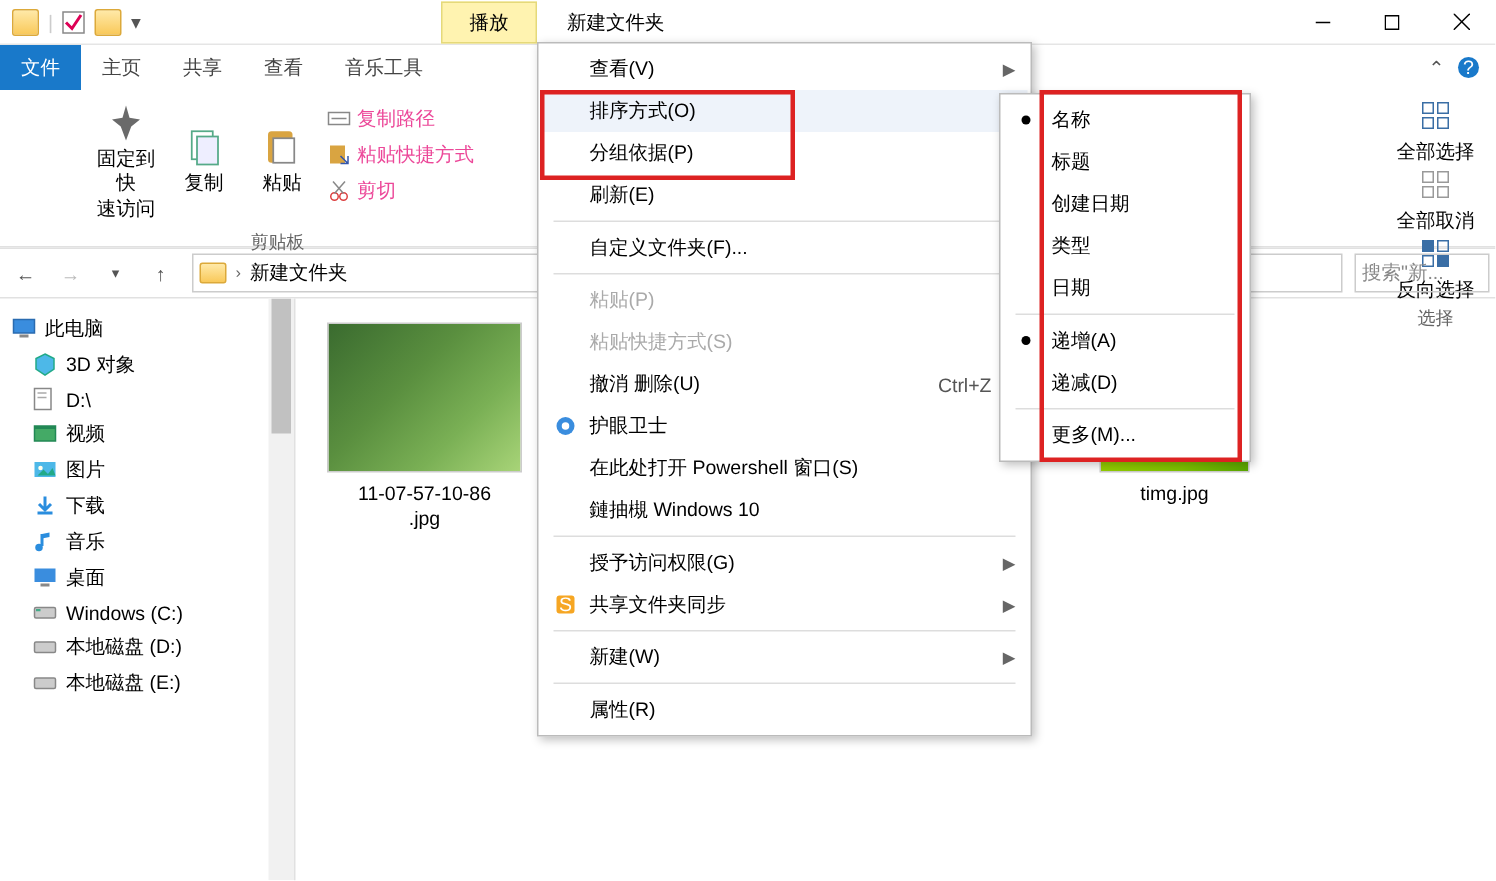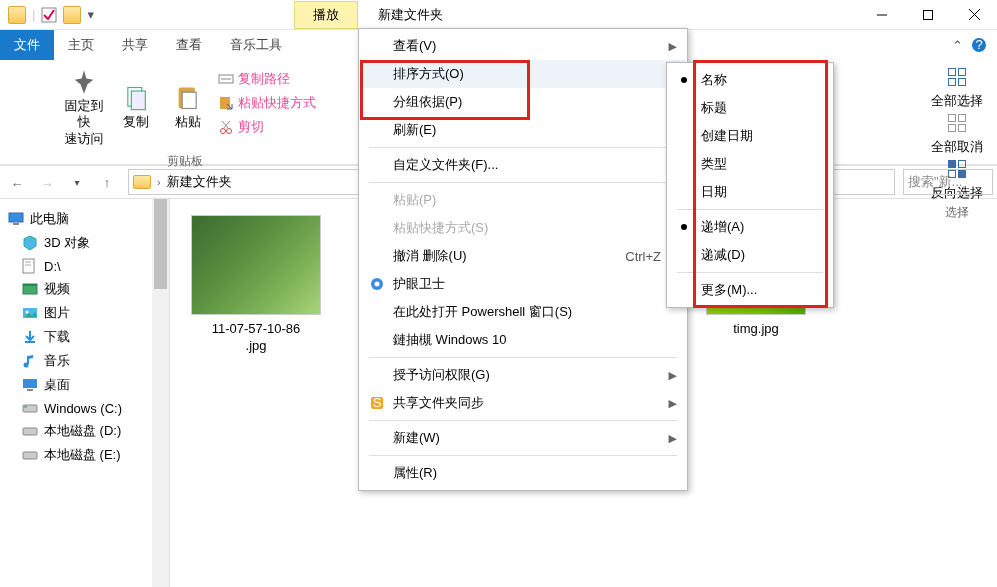--- a/index.html
+++ b/index.html
@@ -27,21 +27,21 @@
 .sel-group{display:flex;flex-direction:column;gap:4px;padding-top:4px;}
 .sel-item{display:flex;align-items:center;gap:6px;flex-direction:column;}
 .sel-grid{width:18px;height:18px;display:grid;grid-template-columns:repeat(2,1fr);grid-template-rows:repeat(2,1fr);gap:2px;}
 .sel-grid span{border:1px solid #3a6ea5;}
 .sel-grid.cancel span{border-color:#999;}
 .nav{height:34px;display:flex;align-items:center;border-top:1px solid #e1e1e1;border-bottom:1px solid #e1e1e1;padding:0 4px;gap:4px;}
 .nav .arrow{width:26px;height:26px;display:flex;align-items:center;justify-content:center;color:#555;}
 .crumb{flex:1;height:26px;border:1px solid #ccc;display:flex;align-items:center;padding:0 4px;gap:4px;margin:0 4px;}
 .searchbox{width:90px;height:26px;border:1px solid #ccc;display:flex;align-items:center;padding:0 4px;color:#888;}
 .body{display:flex;height:calc(587px - 30px - 30px - 105px - 34px);}
-.tree{width:170px;border-right:1px solid #e1e1e1;padding:8px 4px;overflow:hidden;position:relative;}
+.tree{width:197px;border-right:1px solid #e1e1e1;padding:8px 4px;overflow:hidden;position:relative;}
 .tree-sb{position:absolute;right:0;top:0;width:17px;height:100%;background:#f1f1f1;}
 .tree-sb-thumb{position:absolute;top:0;left:2px;width:13px;height:90px;background:#c1c1c1;}
 .tnode{display:flex;align-items:center;gap:6px;padding:3px 2px 3px 18px;cursor:default;}
 .tnode.root{padding-left:4px;font-weight:500;}
 .ti{width:16px;height:16px;display:inline-block;}
 .files{flex:1;padding:16px;display:flex;gap:80px;align-items:flex-start;}
 .fitem{display:flex;flex-direction:column;align-items:center;text-align:center;width:140px;}
 .thumb1{width:130px;height:100px;background:linear-gradient(135deg,#3a6b2f 0%,#5a8f3f 40%,#7ab055 70%,#a8d478 100%);border:1px solid #ccc;margin-bottom:6px;}
 .thumb2{width:100px;height:100px;background:linear-gradient(145deg,#b8e01a 0%,#a4d600 40%,#7fc400 80%,#5aa800 100%);border:1px solid #ccc;margin-bottom:6px;position:relative;}
 .thumb2::after{content:"";position:absolute;top:15px;left:20px;width:35px;height:45px;background:radial-gradient(ellipse at 30% 30%, #e8ff8a, #9acd32);border-radius:50% 10% 50% 10%;transform:rotate(-20deg);}

